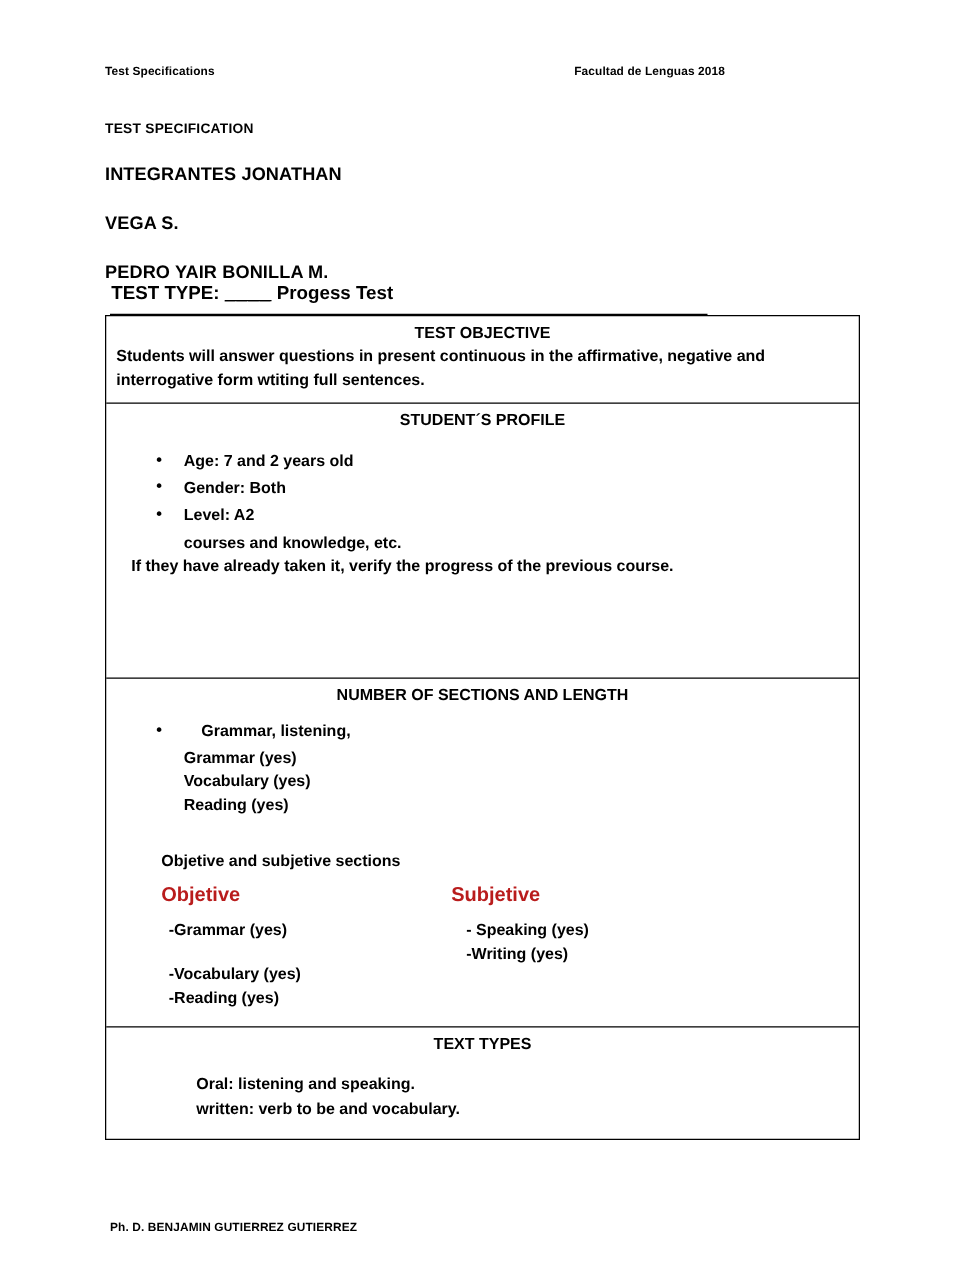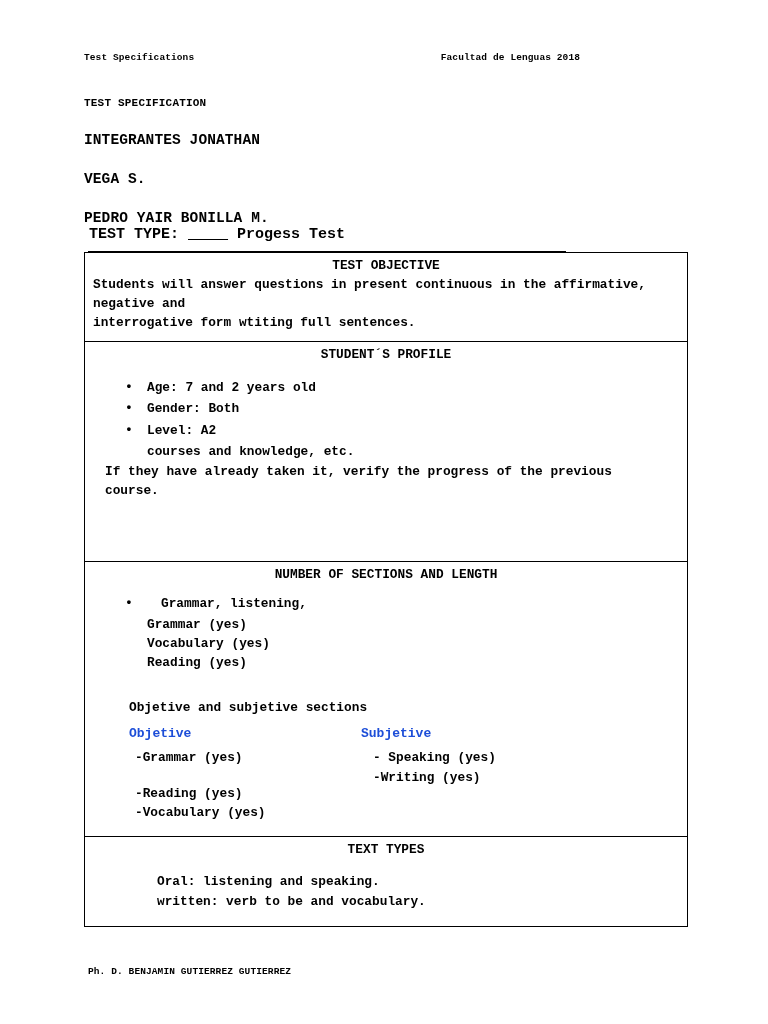--- a/index.html
+++ b/index.html
@@ -14,21 +14,20 @@
     color: #000000;
     position: relative;
     overflow: hidden;
   }
   .page {
     position: relative;
     width: 676px;
     height: 1024px;
     box-sizing: border-box;
     padding: 44px 84px 0 84px;
-    font-family: Liberation Mono, monospace;
   }
   
   .running-head {
     display: flex;
     justify-content: space-between;
     align-items: baseline;
     font-size: 9.5px;
     font-weight: bold;
     letter-spacing: 0.1px;
     color: #000;
@@ -144,23 +143,23 @@
     font-weight: bold;
     margin-bottom: 6px;
   }
   .two-col {
     display: flex;
     padding-left: 30px;
   }
   .col-left { width: 232px; }
   .col-right { width: 250px; }
   .col-title {
-    color: #1d4ed8;
-    font-weight: bold;
-    font-size: 13px;
+    color: #b91c1c;
+    font-weight: bold;
+    font-size: 16px;
     margin-bottom: 5px;
   }
   .col-item {
     font-size: 12.8px;
     font-weight: bold;
     line-height: 1.5;
     padding-left: 6px;
   }
   .col-item.ind { padding-left: 12px; }
   .col-gap { height: 16px; }
@@ -171,21 +170,21 @@
     padding-left: 58px;
     font-size: 12.8px;
     font-weight: bold;
     line-height: 1.55;
   }
 
   
   .footer {
     position: absolute;
     left: 88px;
-    bottom: 47px;
+    bottom: 36px;
     font-size: 9.5px;
     font-weight: bold;
     letter-spacing: 0.1px;
   }
 </style>
 </head>
 <body>
 
 <div class="page">
 
@@ -244,22 +243,22 @@
 
         <div class="gap-small"></div>
 
         <div class="obj-subj-title">Objetive and subjetive sections</div>
 
         <div class="two-col">
           <div class="col-left">
             <div class="col-title">Objetive</div>
             <div class="col-item">-Grammar (yes)</div>
             <div class="col-gap"></div>
+            <div class="col-item">-Vocabulary (yes)</div>
             <div class="col-item">-Reading (yes)</div>
-            <div class="col-item">-Vocabulary (yes)</div>
           </div>
           <div class="col-right">
             <div class="col-title">Subjetive</div>
             <div class="col-item ind">- Speaking (yes)</div>
             <div class="col-item ind">-Writing (yes)</div>
           </div>
         </div>
       </div>
     </div>
 

